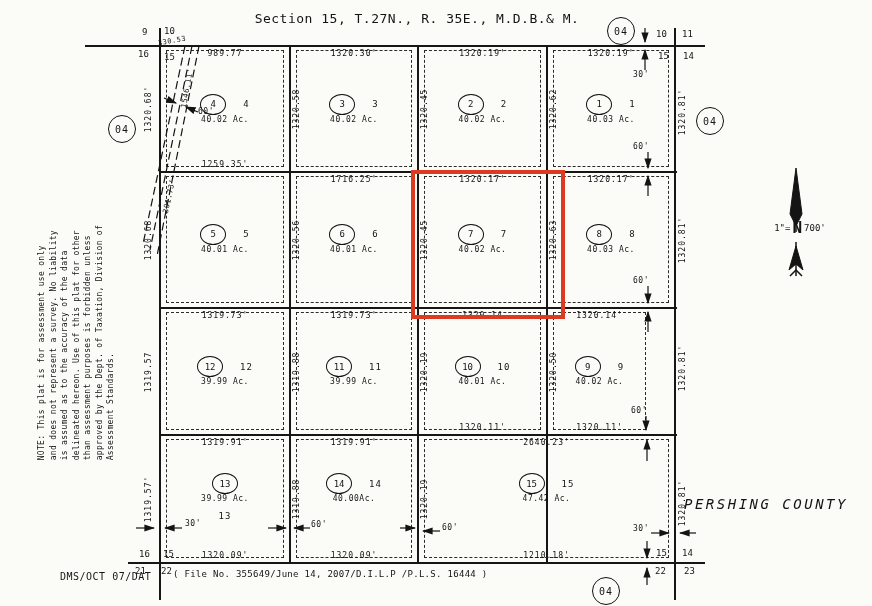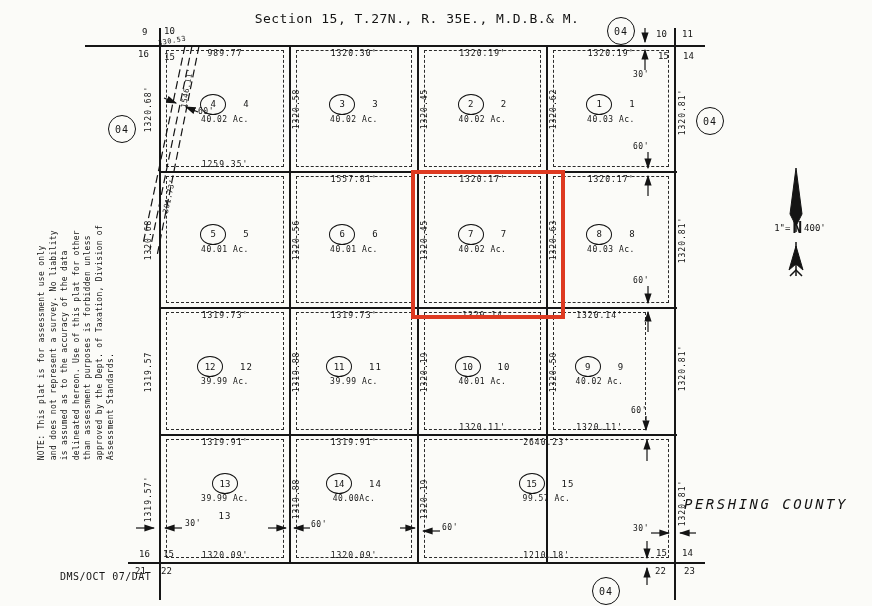--- a/index.html
+++ b/index.html
@@ -107,21 +107,21 @@
     <div class="dashbox"></div>
     <div class="m left out">1320.68</div>
     <div class="idrow">
         <span class="circ">5</span>
         <span class="pnum">5</span>
       </div>
     <div class="acres">40.01 Ac.</div>
   </div>
   <div class="parcel" style="left:290px;top:172px;width:128px;height:136px;">
     <div class="dashbox"></div>
-    <div class="m top">1557.81'</div>
+    <div class="m top">1716.25'</div>
     <div class="m left">1320.56</div>
     <div class="idrow">
         <span class="circ">6</span>
         <span class="pnum">6</span>
       </div>
     <div class="acres">40.01 Ac.</div>
   </div>
   <div class="parcel" style="left:418px;top:172px;width:129px;height:136px;">
     <div class="dashbox"></div>
     <div class="m top">1320.17'</div>
@@ -209,21 +209,21 @@
     <div class="m bottom">1320.09'</div>
   </div>
   <div class="parcel" style="left:418px;top:435px;width:257px;height:128px;">
     <div class="dashbox"></div>
     <div class="m top">2640.23'</div>
     <div class="m left">1320.19</div>
     <div class="idrow" style="top:30%;">
         <span class="circ">15</span>
         <span class="pnum">15</span>
       </div>
-    <div class="acres" style="top:calc(30% + 21px);">99.57 Ac.</div>
+    <div class="acres" style="top:calc(30% + 21px);">47.42 Ac.</div>
     <div class="m bottom">1210.18'</div>
   </div>
 
   <div class="hl" style="left:411px;top:170px;width:146px;height:141px;"></div>
 
   <div class="vlabel" style="left:678px;top:112px;">1320.81'</div>
   <div class="vlabel" style="left:678px;top:240px;">1320.81'</div>
   <div class="vlabel" style="left:678px;top:368px;">1320.81'</div>
   <div class="vlabel" style="left:678px;top:503px;">1320.81'</div>
 
@@ -305,30 +305,31 @@
       <polygon points="30,2 36,48 30,60 24,48"></polygon>
       <line x1="30" y1="60" x2="30" y2="66" stroke-width="1.5"></line>
       <line x1="30" y1="76" x2="30" y2="110" stroke-width="1.5"></line>
       <polygon points="30,80 37,104 30,98 23,104"></polygon>
       <polyline points="24,110 30,104 36,110" fill="none" stroke-width="1.5"></polyline>
     </g>
   </svg>
   <div class="scale-row">
     <span class="sm">1"=</span>
     <span class="big-n">N</span>
-    <span class="sm">400'</span>
+    <span class="sm">700'</span>
   </div>
 
   <div class="county">PERSHING COUNTY</div>
 
   <div class="note">
     <div>NOTE:  This plat is for assessment use only</div>
     <div>and does not represent a survey.  No liability</div>
     <div>is assumed as to the accuracy of the data</div>
     <div>delineated hereon.  Use of this plat for other</div>
     <div>than assessment purposes is forbidden unless</div>
     <div>approved by the Dept. of Taxation, Division of</div>
     <div>Assessment Standards.</div>
   </div>
 
   <div class="footnote" style="left:60px;top:571px;">DMS/OCT 07/DAT</div>
+  <div class="filenote">( File No. 355649/June 14, 2007/D.I.L.P /P.L.S. 16444 )</div>
 
 </div>
 
 </body></html>

